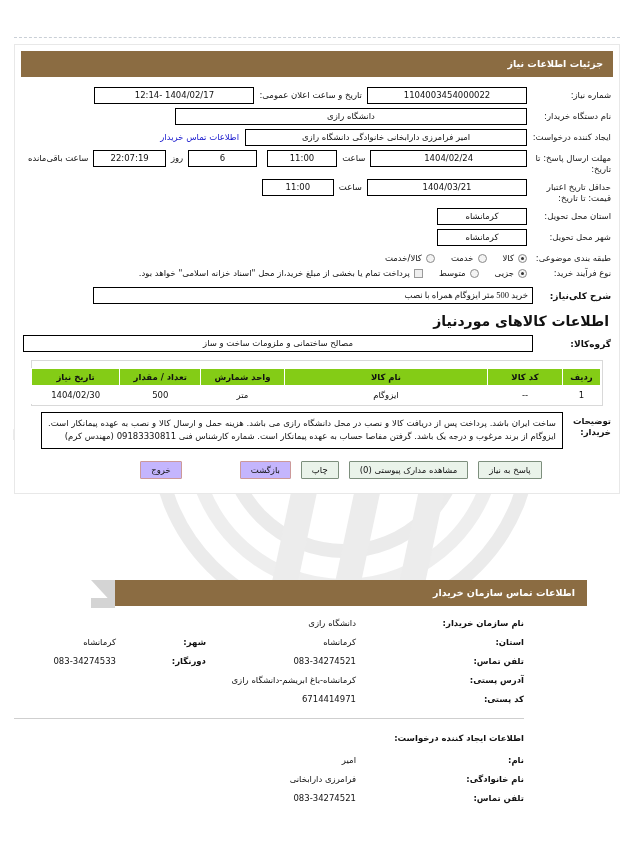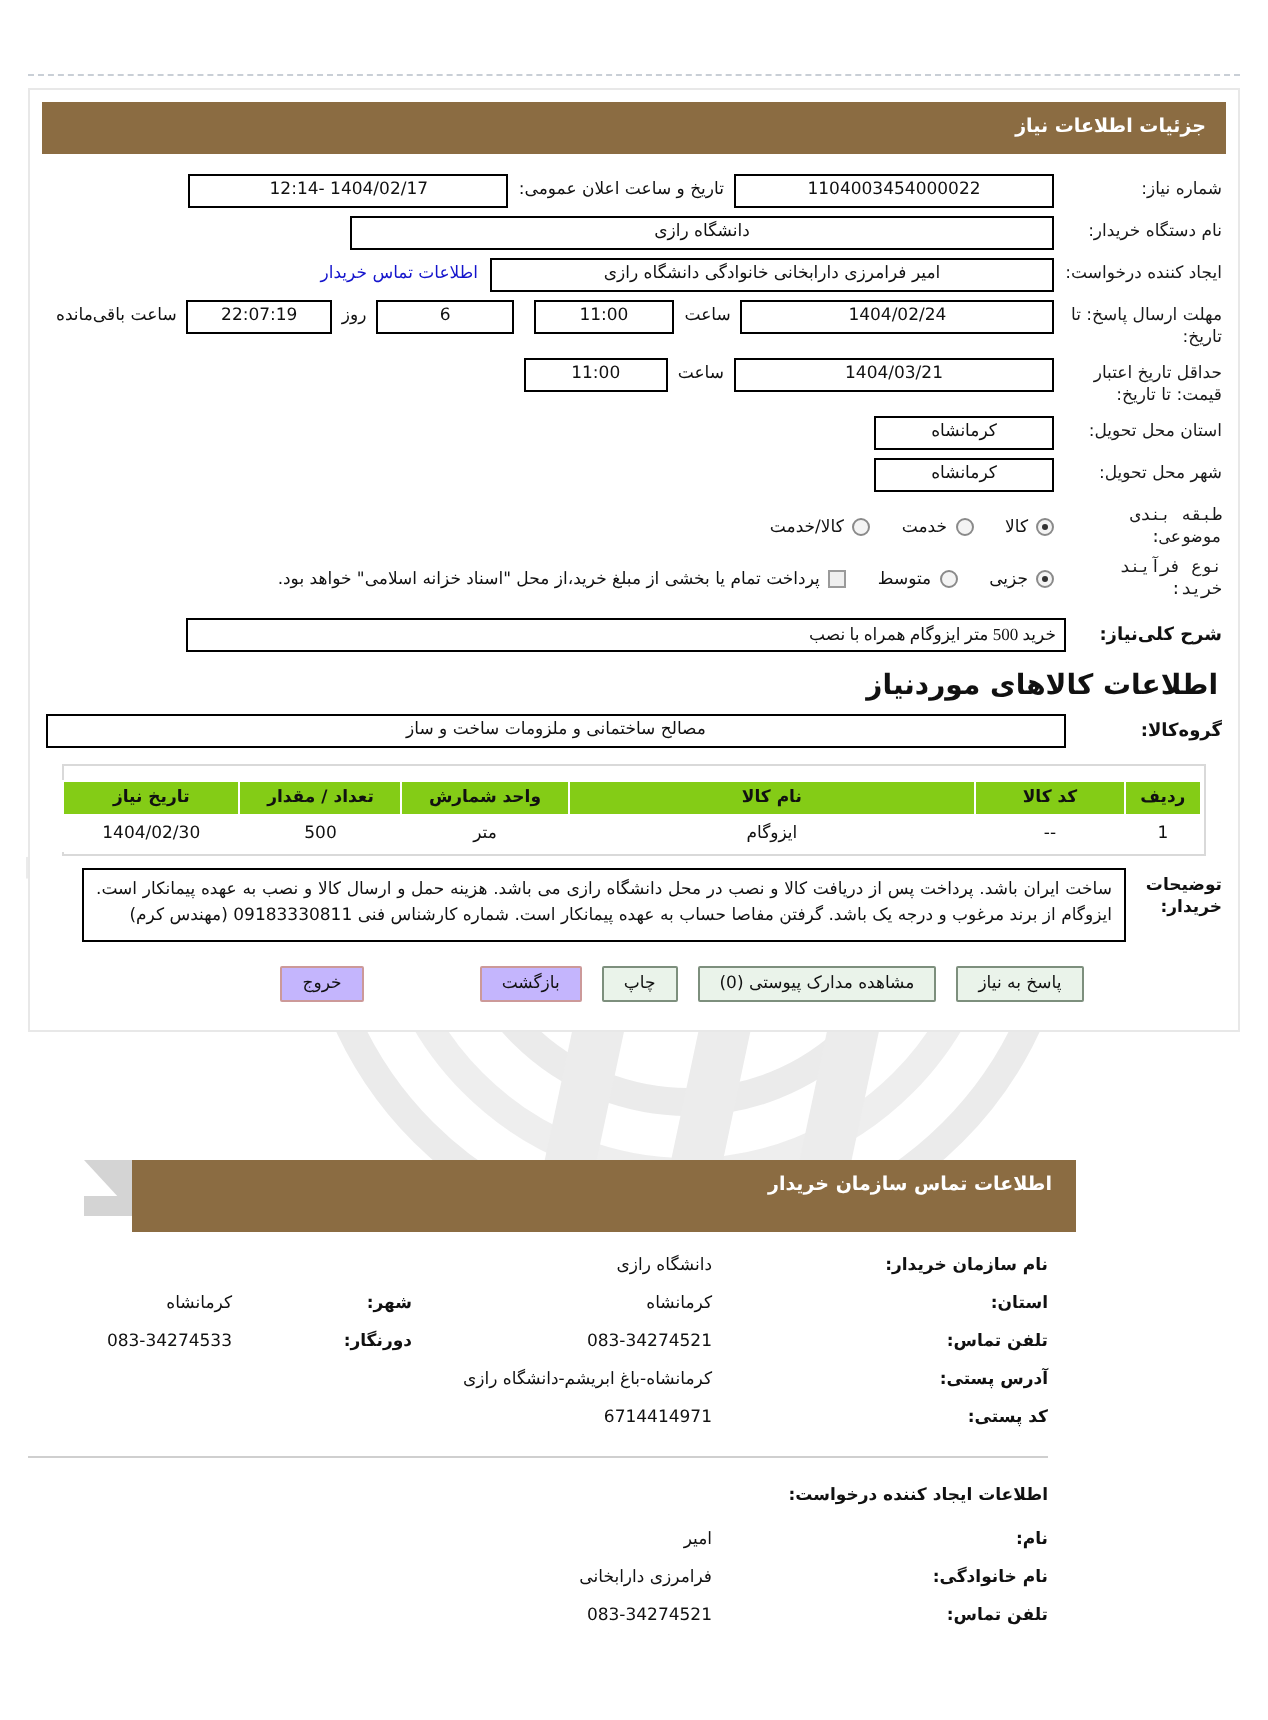--- a/index.html
+++ b/index.html
@@ -136,21 +136,21 @@
     color: #1414cc;
     font-size: 8.5px;
     padding: 3px 6px 0 6px;
     text-decoration: none;
     white-space: nowrap;
     cursor: pointer;
   }
 
   
   .radio-row { display:flex; align-items:center; margin-bottom: 3px; }
-  .radio-row .lbl { padding-top:1px;font-family:Liberation Mono, monospace; }
+  .radio-row .lbl { padding-top:1px; }
   .opt { display:flex; align-items:center; margin-left: 16px; font-size:8.5px; }
   .rad {
     width: 9px; height: 9px;
     border: 1px solid #8a8a8a;
     border-radius: 50%;
     background: #f4f4f4;
     display: inline-block;
     margin-left: 4px;
     position: relative;
     box-sizing: border-box;
@@ -245,23 +245,23 @@
     position: absolute;
     left: 14px; top: 580px;
     width: 606px;
     z-index: 2;
   }
   .bar2 {
     background:#8b6c42;
     color:#fff;
     font-size:9.5px;
     font-weight:bold;
-    padding: 7px 12px 18px 10px;
+    padding: 7px 12px 8px 10px;
     width: 472px;
-    margin-right: 82px;
+    margin-right: 33px;
     box-sizing: border-box;
     text-align: right;
     position: relative;
   }
   .bar2-tail {
     position:absolute;
     left:-24px; top:0;
     width:0; height:0;
     border-top: 26px solid #d4d4d4;
     border-left: 24px solid transparent;

